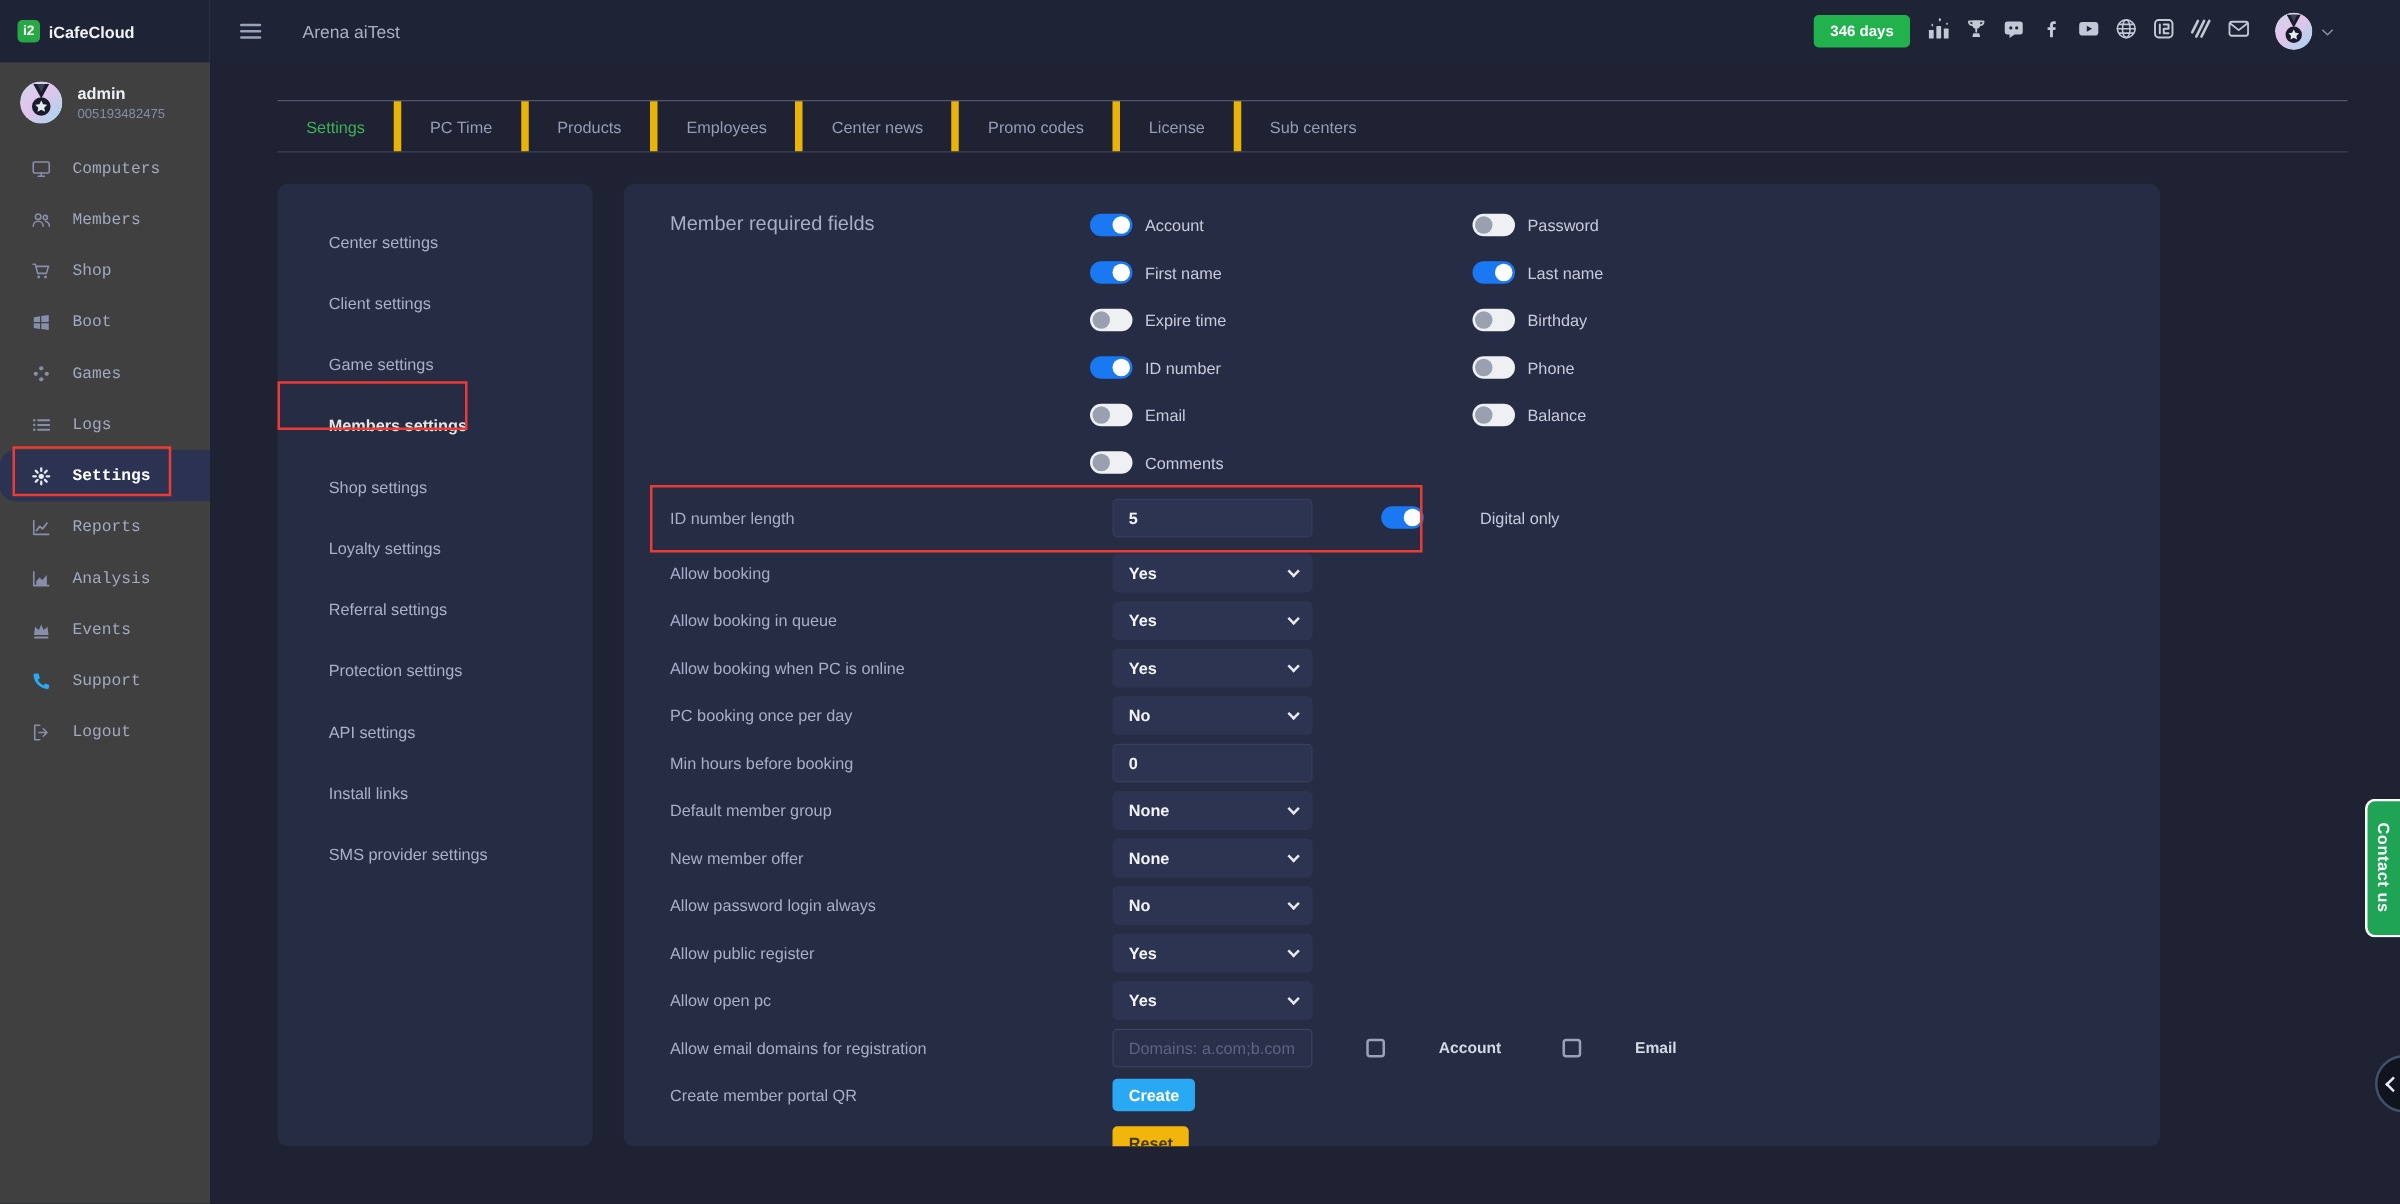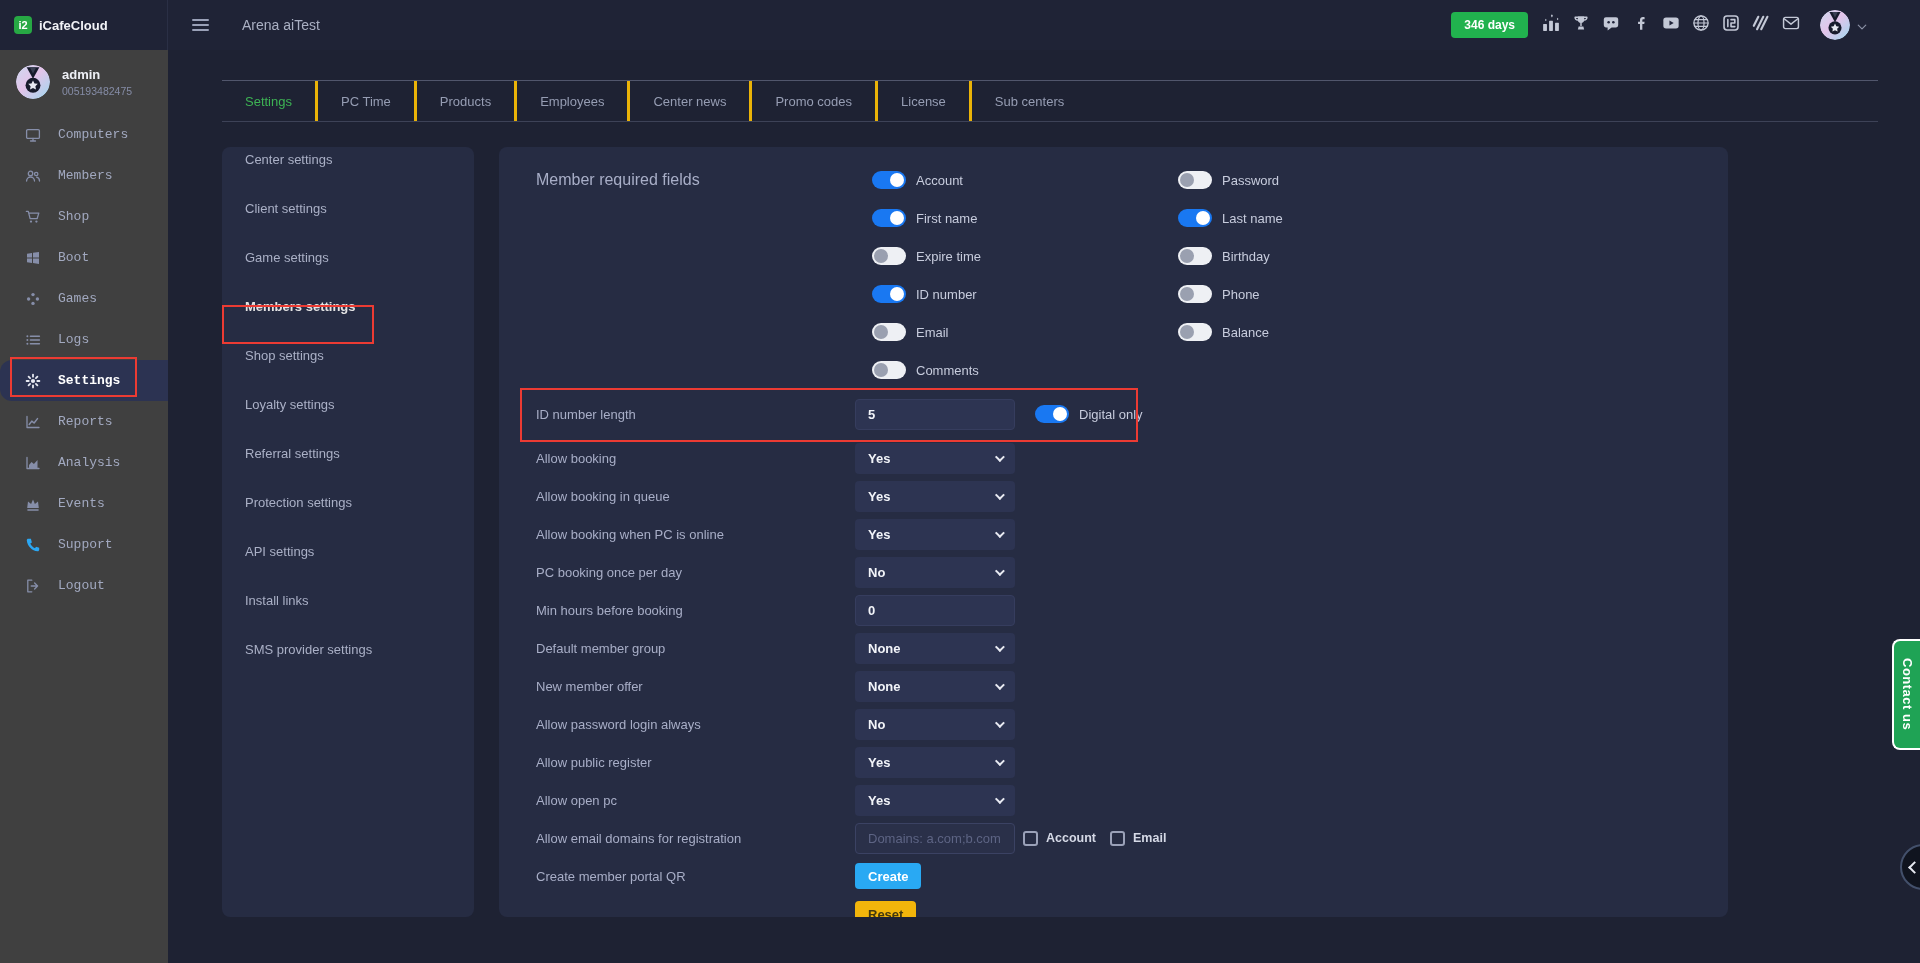--- a/index.html
+++ b/index.html
@@ -44,48 +44,48 @@
   .nav-item .nav-label { margin-left:17px; font-size:13px; color:#a2a9c0; }
   .nav-item.active { background:#2c3352; border-radius:12px 0 0 12px; }
   .nav-item.active .nav-label { color:#fff; font-weight:bold; }
   .nav-item.active .nav-icon { color:#e8eaf2; }
   .nav-icon.icon-blue { color:#2ba7f3 !important; }
 
   
   .tabstrip { margin:30px 42px 0 54px; height:42px; display:flex; align-items:stretch;
               border-top:1px solid #51566c; border-bottom:1px solid #3d4257; }
   .tab { display:flex; align-items:center; padding:0 23px; font-size:13px; color:#969db3; cursor:pointer; }
-  .tab + .tab { border-left:3px solid #eab308; }
+  .tab + .tab { border-left:6px solid #eab308; }
   .tab.active { color:#3db254; }
 
   
   .panels { display:flex; margin:25px 0 0 54px; align-items:flex-start; }
   .panel-menu { width:252px; height:770px; background:#262c43; border-radius:8px; padding-top:5px; flex:0 0 auto; }
-  .menu-item { height:49px; display:flex; align-items:flex-start; padding-left:23px; font-size:13px;
+  .menu-item { height:49px; display:flex; align-items:flex-end; padding-left:41px; font-size:13px;
                color:#aab0c6; cursor:pointer; position:relative; }
   .menu-item.active { color:#e5e5e5; font-weight:bold; }
   .panel-main { width:1229px; height:770px; background:#262c43; border-radius:8px; margin-left:25px;
                 padding:14px 0 0 37px; overflow:hidden; position:relative; }
 
   
   .rf-block { display:flex; }
   .rf-label { width:319px; flex:0 0 auto; font-size:16px; color:#a8aec7; line-height:38px; }
   .rf-col1 { width:306px; flex:0 0 auto; }
   .rf-col2 { }
   .rf-row { height:38px; display:flex; align-items:center; padding-left:17px; }
   .toggle { width:34px; height:18px; border-radius:9px; position:relative; flex:0 0 auto; cursor:pointer; }
   .toggle .knob { position:absolute; top:2px; width:14px; height:14px; border-radius:50%; }
   .toggle.on { background:#1978f2; }
   .toggle.on .knob { right:2px; background:#fff; }
   .toggle.off { background:#eef0f4; }
   .toggle.off .knob { left:2px; background:#9aa0b0; }
   .toggle-label { margin-left:10px; font-size:13px; color:#c7ccdd; }
 
   
-  .form-row { height:38px; display:flex; align-items:center; position:relative; }
+  .form-row { height:38px; display:flex; align-items:center; position:relative;gap:35px; }
   .form-row.tall { height:50px; }
   .row-label { width:319px; flex:0 0 auto; font-size:13px; color:#a8aec7; }
   .w-control { width:160px; flex:0 0 auto; }
   .select { height:31px; background:#2d3452; border-radius:4px; display:flex; align-items:center;
             justify-content:space-between; padding:0 13px; cursor:pointer; }
   .select .sel-val { font-size:13px; font-weight:bold; color:#f2f4f9; }
   .select .chev { width:7px; height:7px; border-right:2px solid #e8eaf2; border-bottom:2px solid #e8eaf2;
                   transform:rotate(45deg) translateY(-2px); }
   .tinput { height:31px; background:#2d3452; border:1px solid #363d5e; border-radius:4px;
             color:#f2f4f9; font-size:13px; font-weight:bold; padding:0 12px; outline:none;

